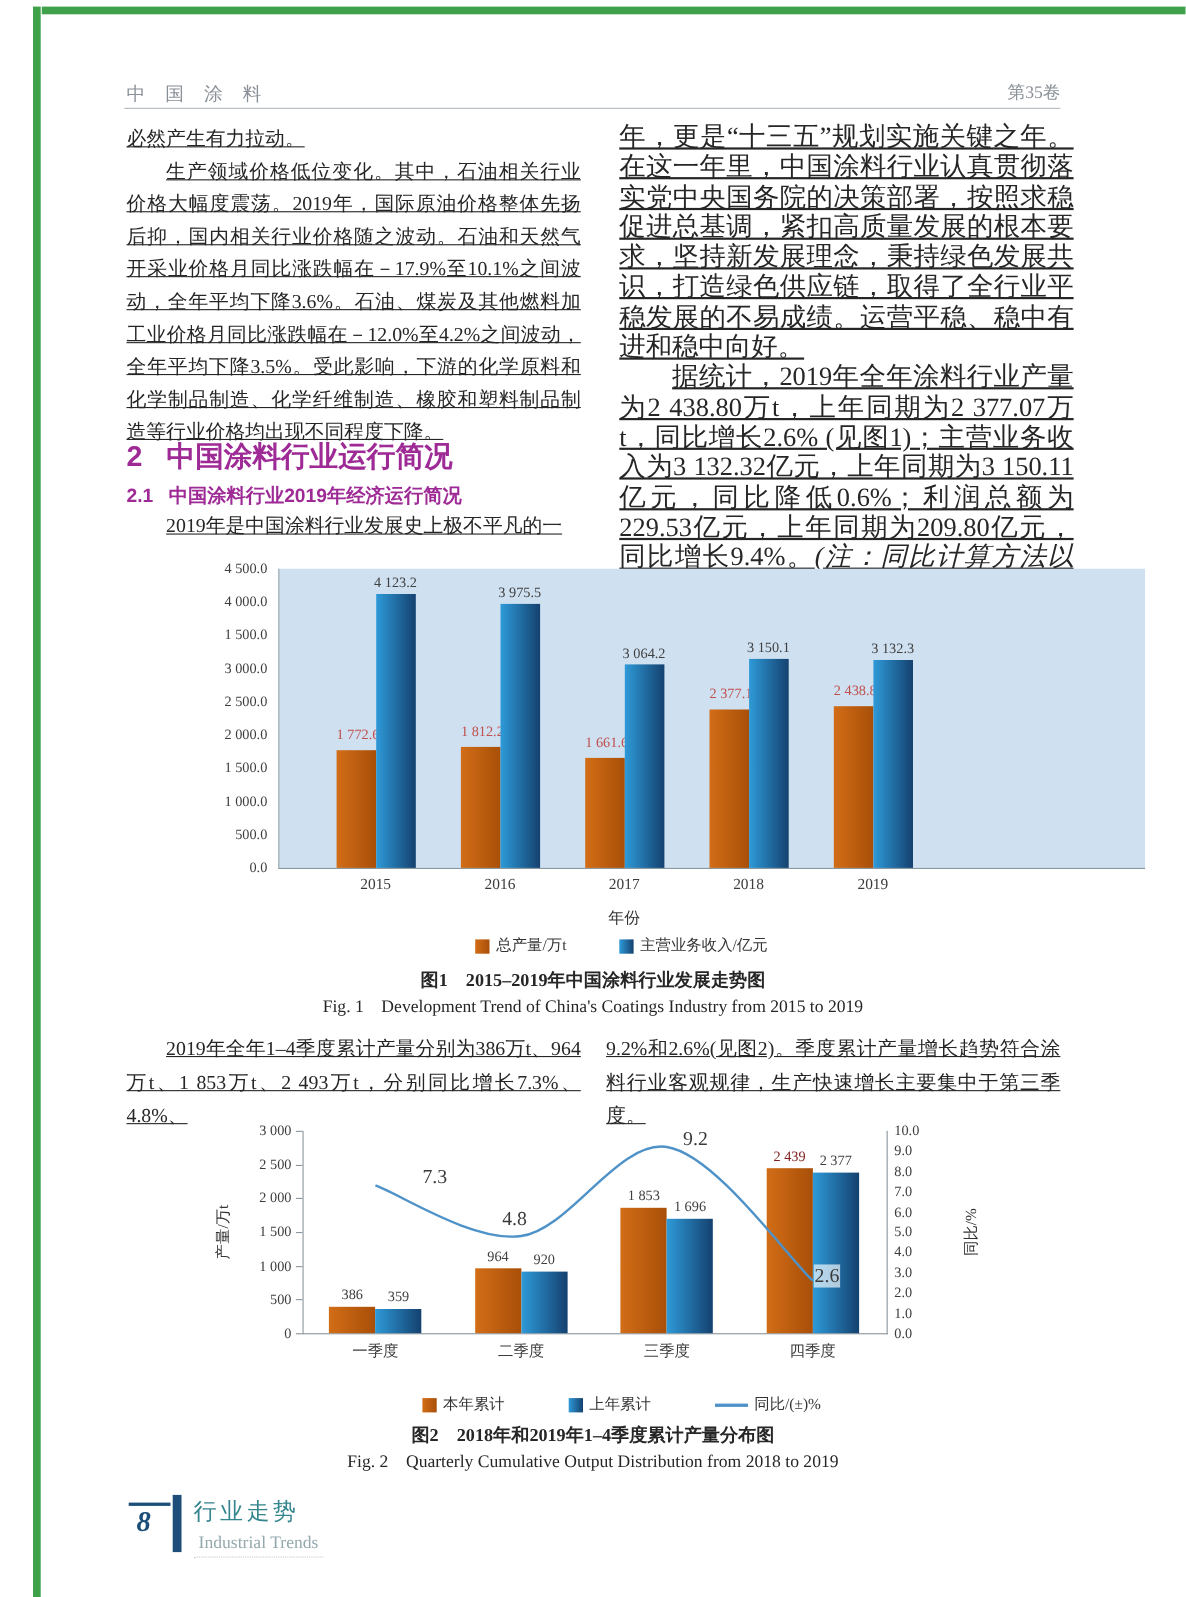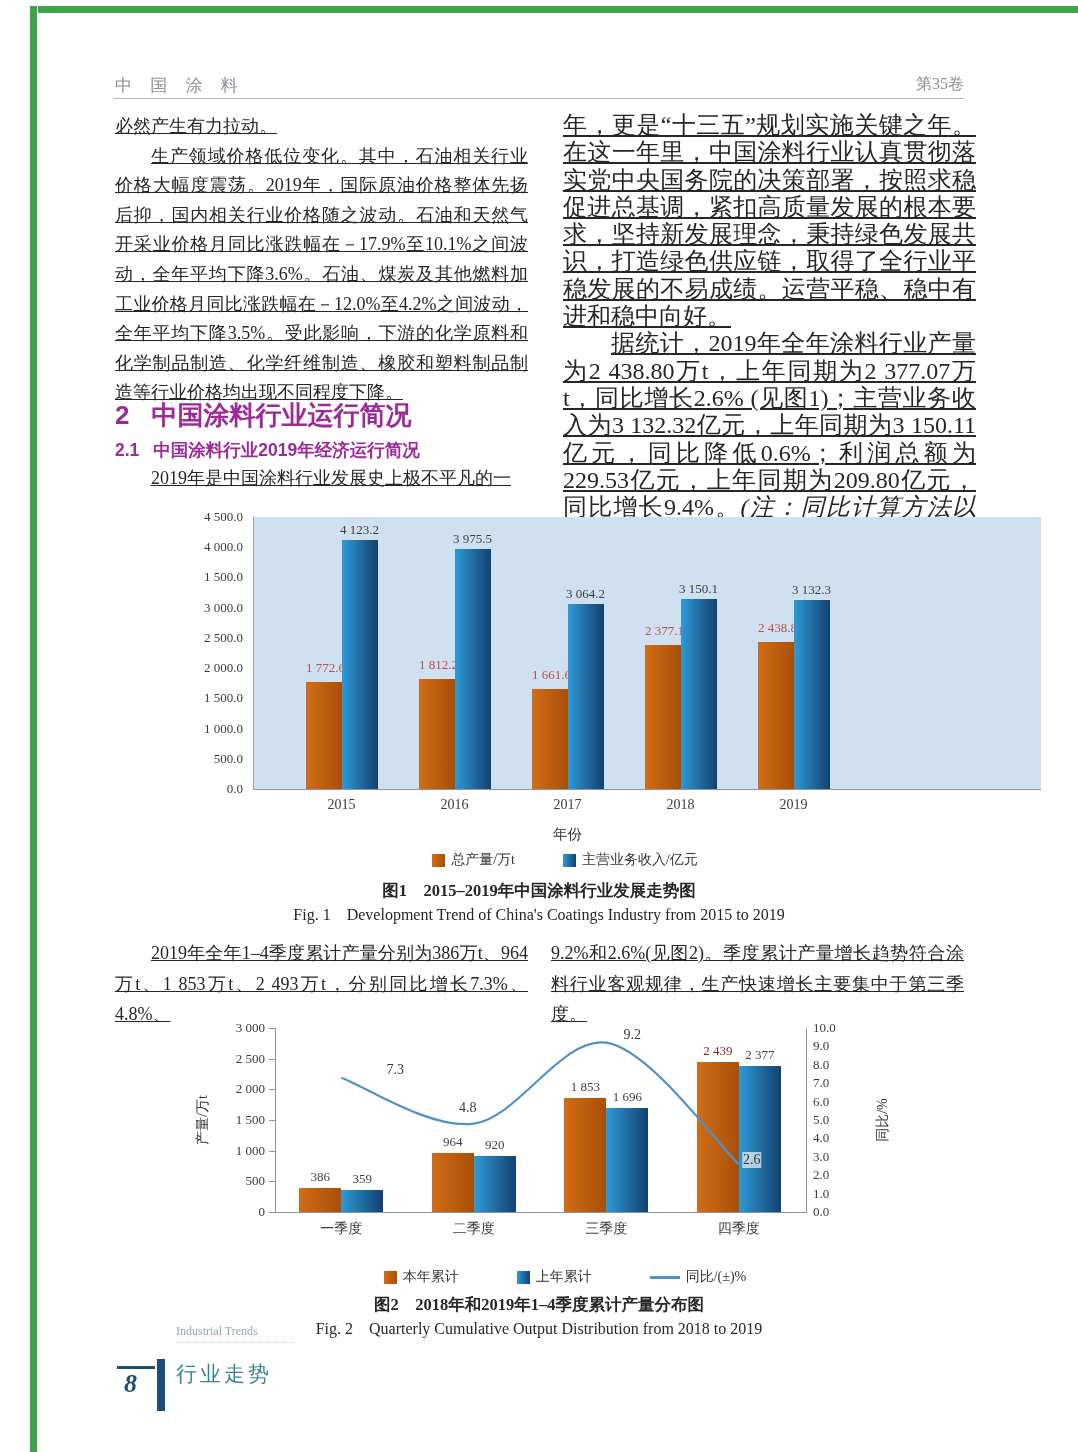--- a/index.html
+++ b/index.html
@@ -38,31 +38,31 @@
   .xtick{position:absolute;font-size:14px;color:#3b3b3b;transform:translateX(-50%);white-space:nowrap;}
   .axis-title{position:absolute;font-size:14.5px;color:#333;transform:translateX(-50%);white-space:nowrap;}
   .vlabel{position:absolute;font-size:14px;color:#333;white-space:nowrap;
           transform:translate(-50%,-50%) rotate(-90deg);}
   .tickmark{position:absolute;background:#8b959c;}
   .legend{position:absolute;display:flex;justify-content:center;align-items:center;gap:58px;
           font-size:14px;color:#333;}
   .leg-item{display:flex;align-items:center;gap:6px;white-space:nowrap;}
   .swatch{width:13px;height:13px;flex:0 0 auto;}
   .linemark{width:30px;height:3px;flex:0 0 auto;}
-  .plab{position:absolute;font-size:14px;color:#3a3a3a;white-space:nowrap;
+  .plab{position:absolute;font-size:18px;color:#3a3a3a;white-space:nowrap;
         transform:translate(-50%,-50%);background:rgba(255,255,255,.65);padding:0 1px;}
   .cap-zh{position:absolute;left:0;width:1078px;text-align:center;font-size:16.5px;font-weight:700;}
   .cap-en{position:absolute;left:0;width:1078px;text-align:center;font-size:16px;}
   
   .ft-line{position:absolute;left:117px;top:1366px;width:38px;height:3px;background:#1c4e79;}
   .ft-num{position:absolute;left:124px;top:1369px;font-size:26px;font-style:italic;font-weight:700;color:#1c4e79;}
   .ft-bar{position:absolute;left:157px;top:1359px;width:8px;height:52px;background:#1c4e79;}
   .ft-zh{position:absolute;left:176px;top:1360px;font-size:21px;color:#35858e;letter-spacing:3px;}
-  .ft-en{position:absolute;left:176px;top:1324px;font-size:12px;color:#93a9ad;width:118px;
-         border-bottom:1px dotted #c4ced2;padding-bottom:3px;}
+  .ft-en{position:absolute;left:176px;top:1394px;font-size:16px;color:#93a9ad;width:118px;
+         border-bottom:1px dotted #c4ced2;padding-bottom:3px;text-align:center;}
   svg{position:absolute;overflow:visible;}
 </style>
 </head>
 <body>
 
 <div class="page">
 
   <div class="green-top"></div>
   <div class="green-left"></div>
 

